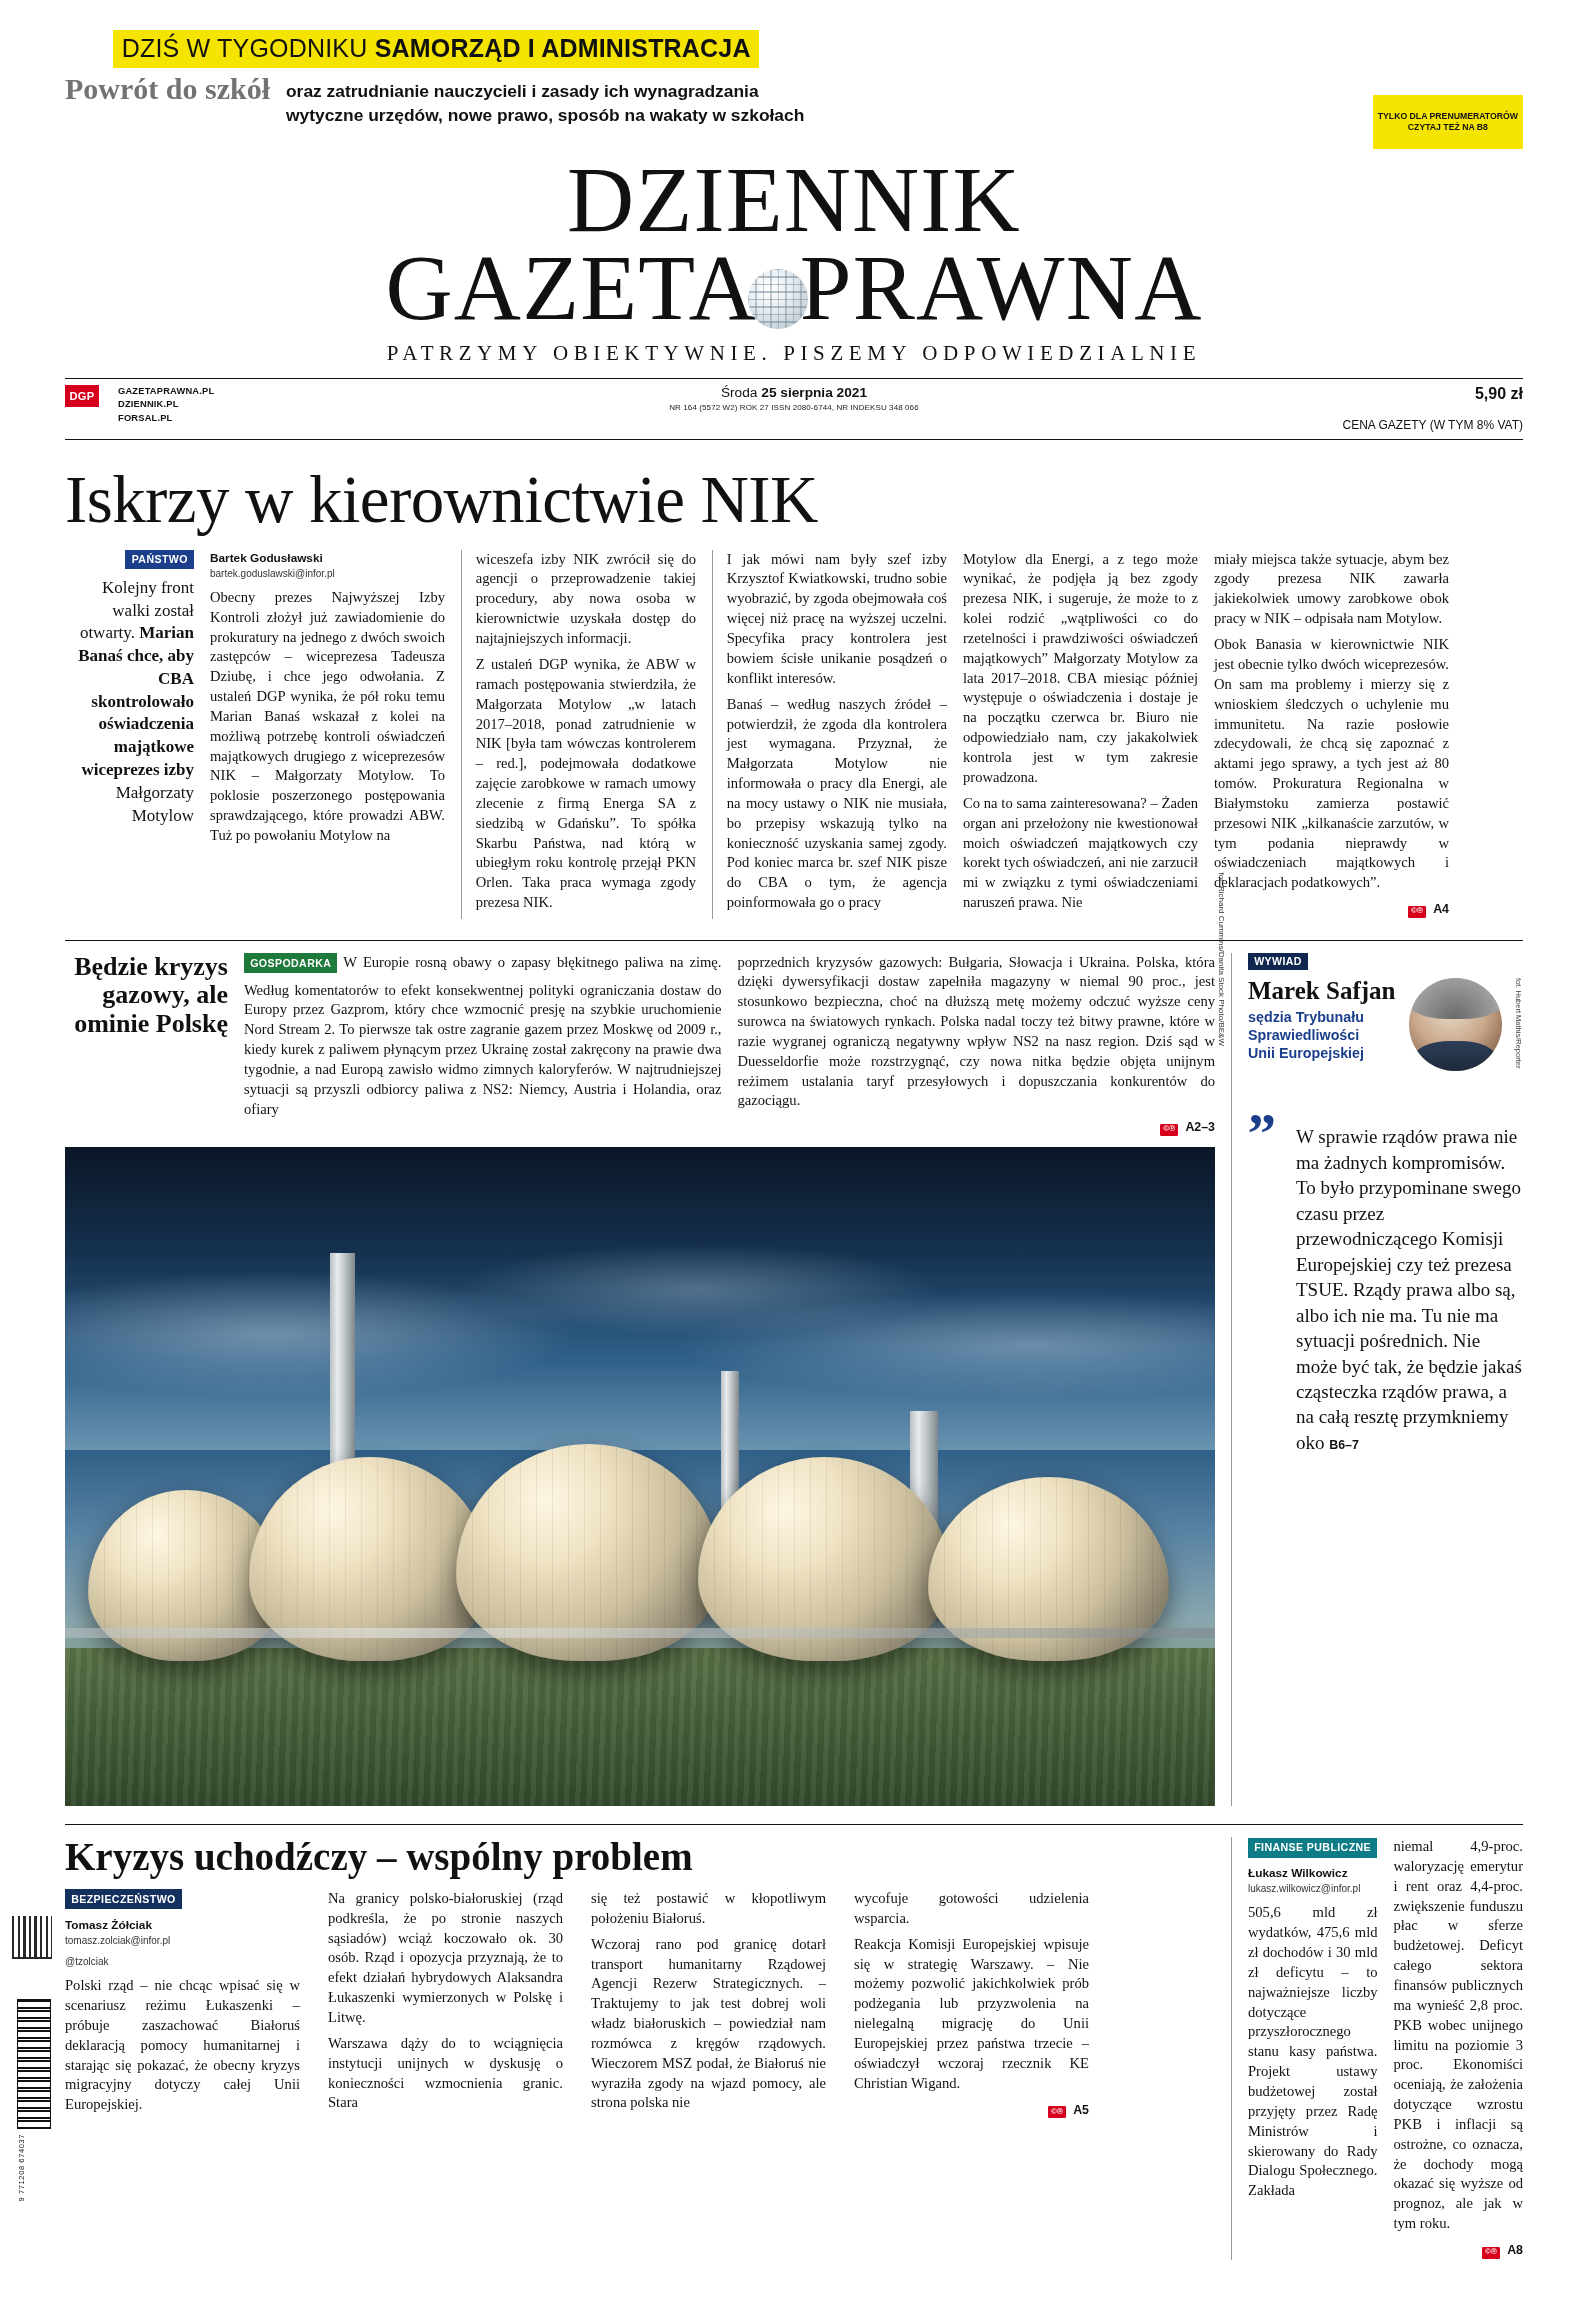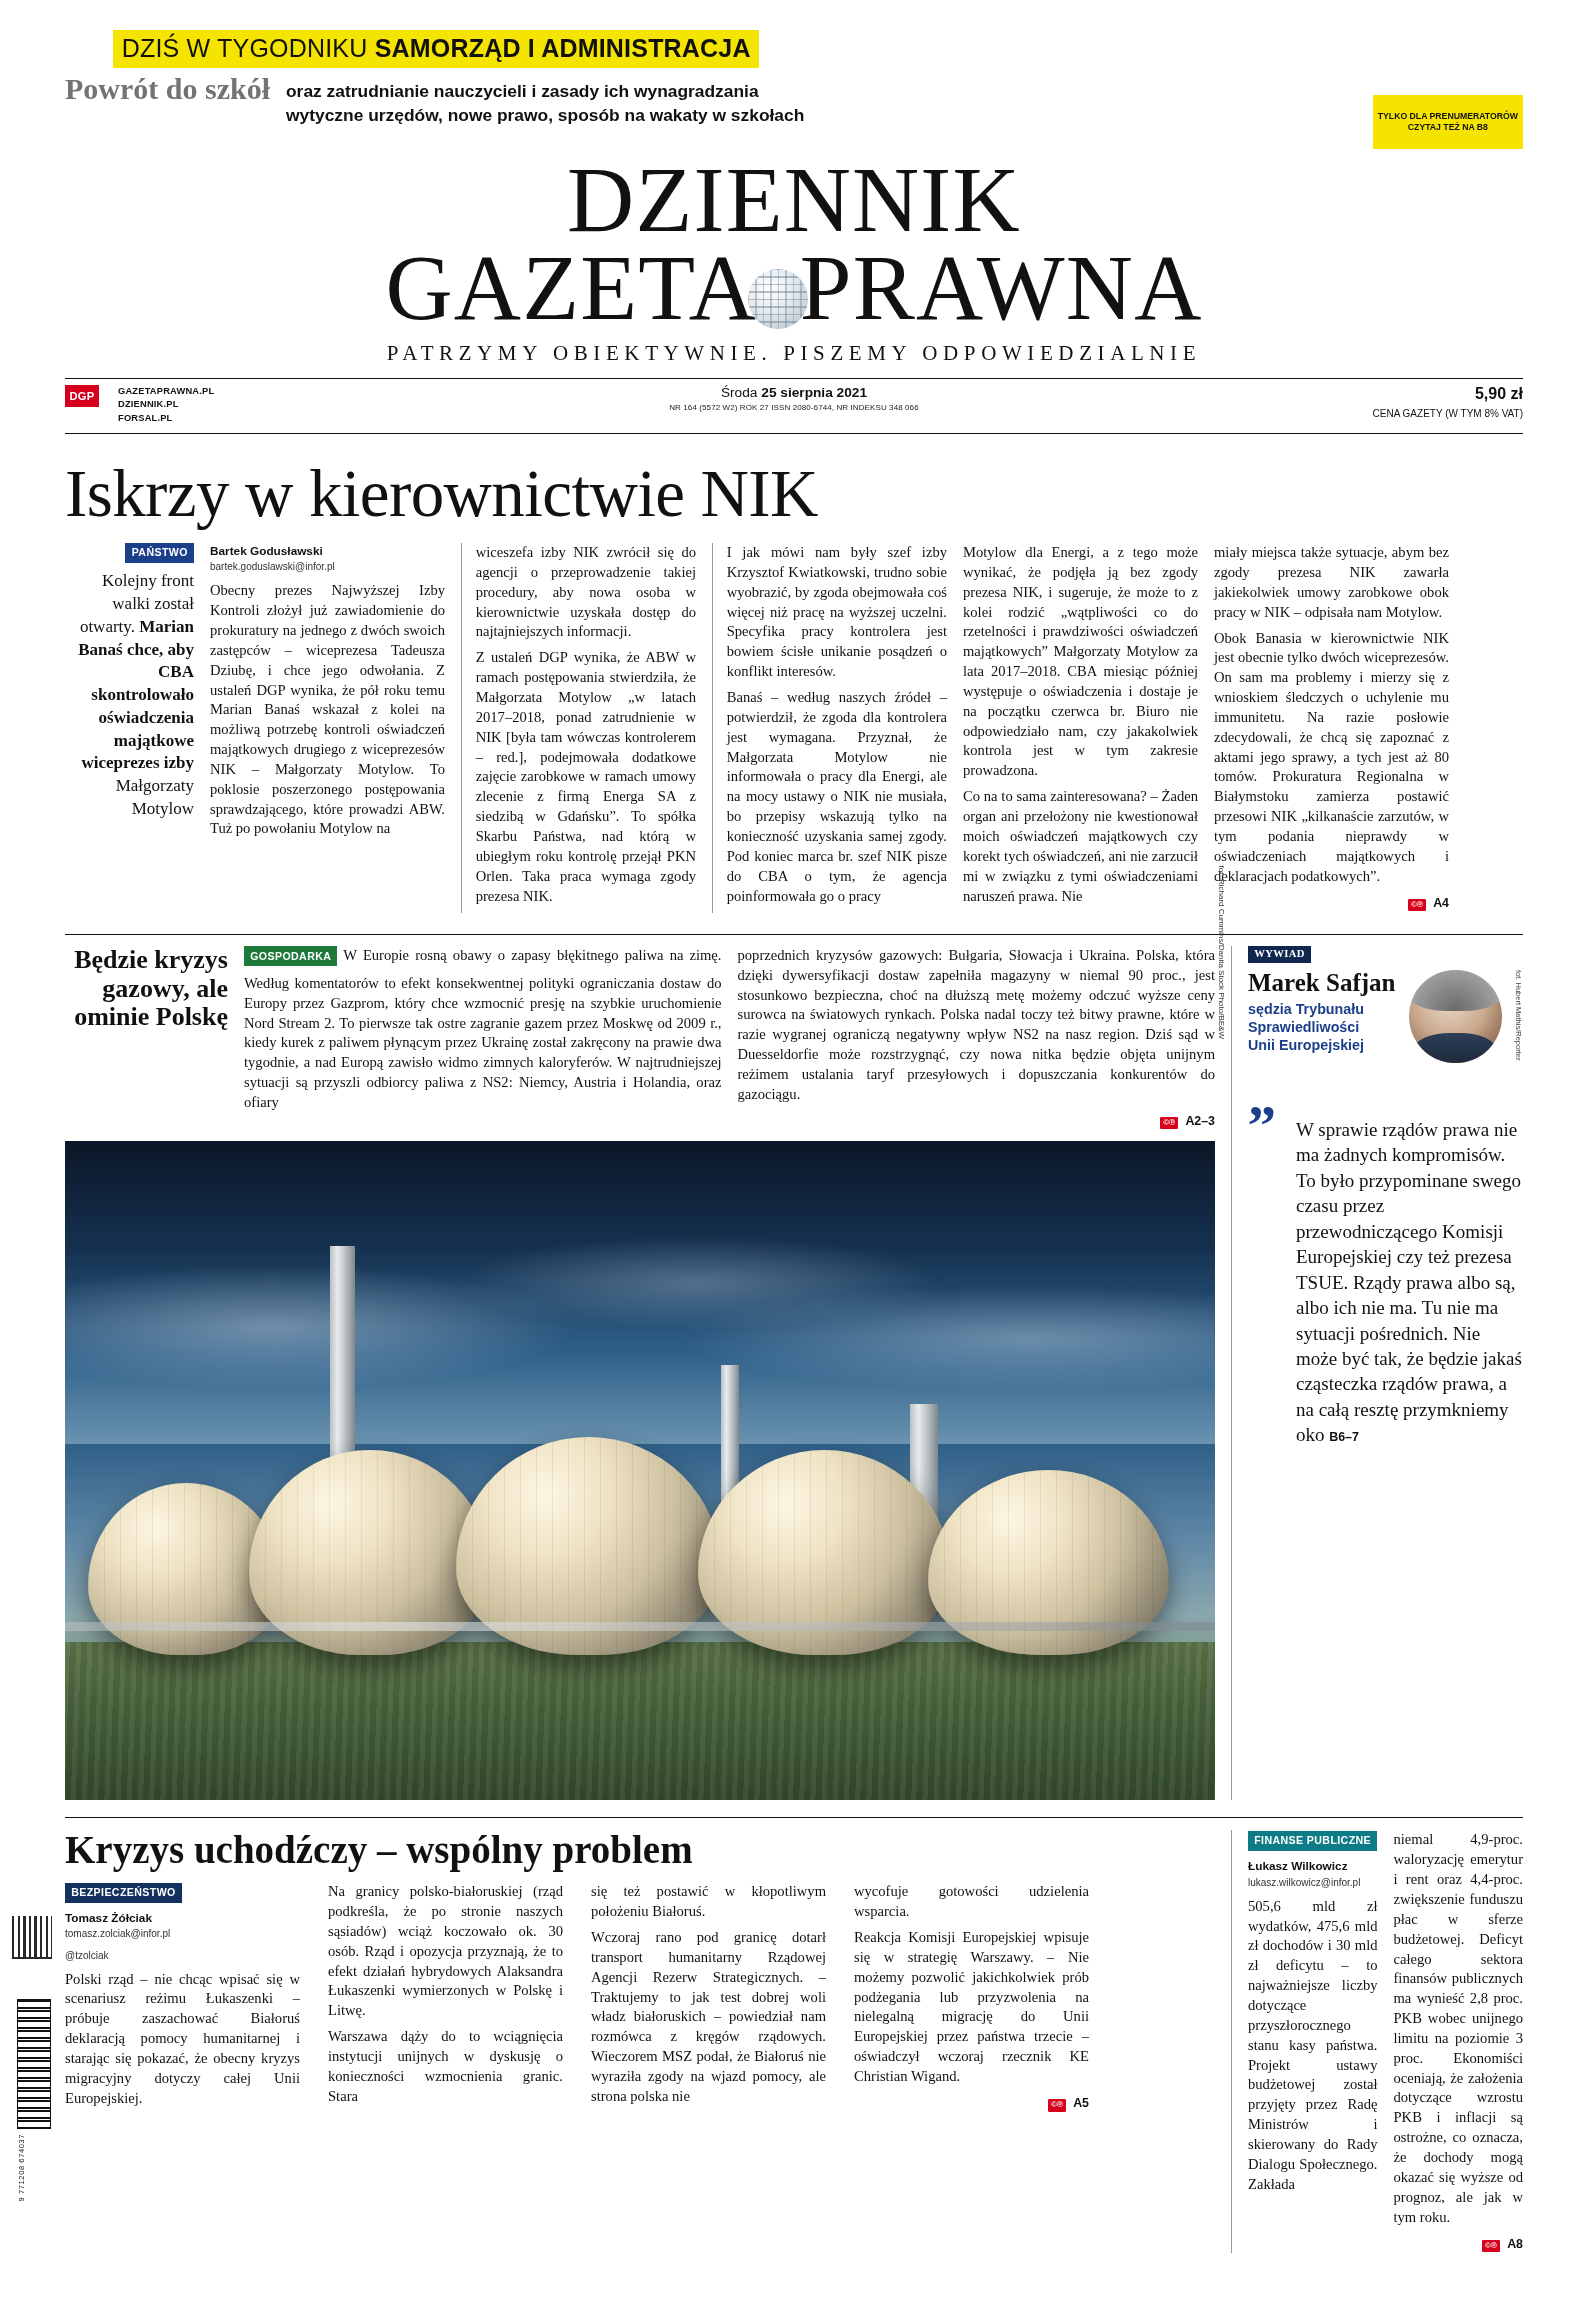--- a/index.html
+++ b/index.html
@@ -138,21 +138,21 @@
     font-family:"Liberation Sans",sans-serif;
     font-size:13.7px; font-weight:400;
   }
   .info-date b { font-weight:700; }
   .info-meta {
     font-family:"Liberation Sans",sans-serif;
     font-size:8px; color:#222; margin-top:3.7px; letter-spacing:0.1px;
   }
   .info-right { width:33%; text-align:right; }
   .info-price { font-family:"Liberation Sans",sans-serif; font-size:16px; font-weight:700; }
-  .info-price-note { font-family:"Liberation Sans",sans-serif; font-size:10px; margin-top:5px;text-align:right; }
+  .info-price-note { font-family:"Liberation Sans",sans-serif; font-size:12px; margin-top:15px;text-align:right; }
 
   
   .lead-headline {
     font-family: "Liberation Serif", serif;
     font-size: 67px;
     font-weight: 400;
     letter-spacing: -0.6px;
     margin: 25px 65px 16px 65px;
     line-height: 1.02;
   }
@@ -168,21 +168,21 @@
   .tag {
     display:inline-block;
     background:#1b3f8b; color:#fff;
     font-family:"Liberation Sans",sans-serif;
     font-weight:700; font-size:10.6px; letter-spacing:0.4px;
     padding:2.5px 6.2px 3.1px 6.2px;
     margin-bottom:7.5px;
   }
   .tag.green { background:#1d7a3a; }
   .tag.teal  { background:#0e7c86; }
-  .tag.navy  { background:#10284f;font-family:Liberation Serif, serif; }
+  .tag.navy  { background:#10284f; }
   .tag.dark  { background:#14305e; }
   .lead-col-1 {
     text-align: right;
     font-family: "Liberation Serif", serif;
     font-size: 17px;
     line-height: 1.34;
   }
   .lead-col-1 .tag { margin-left:auto; display:block; width:max-content; }
   .lead-col-1 b { font-weight:700; }
   .byline-name {

